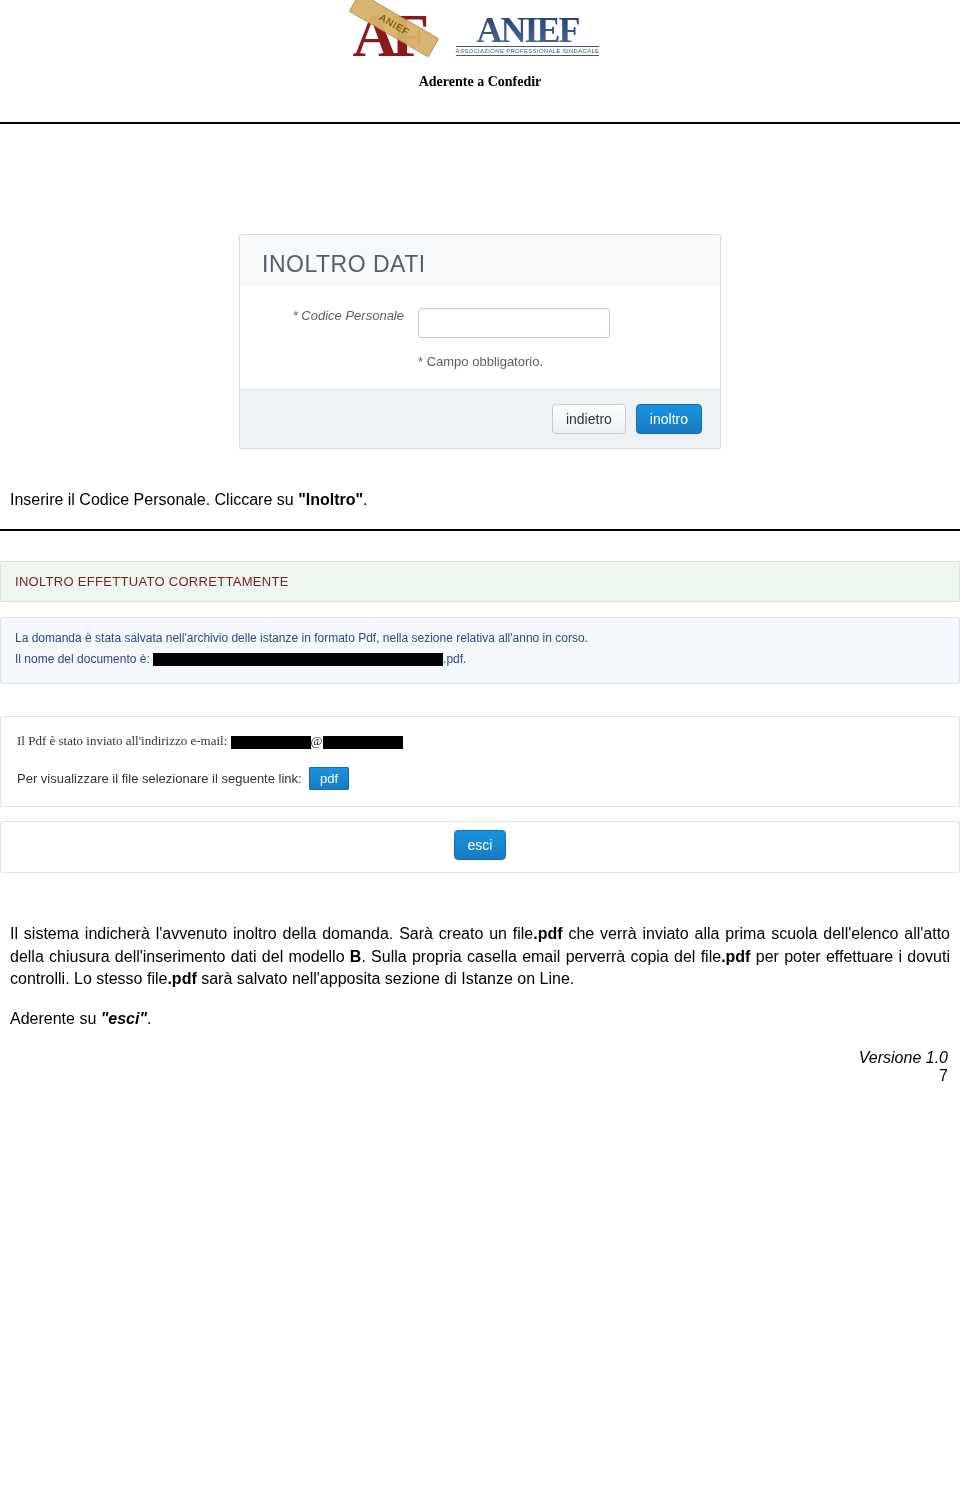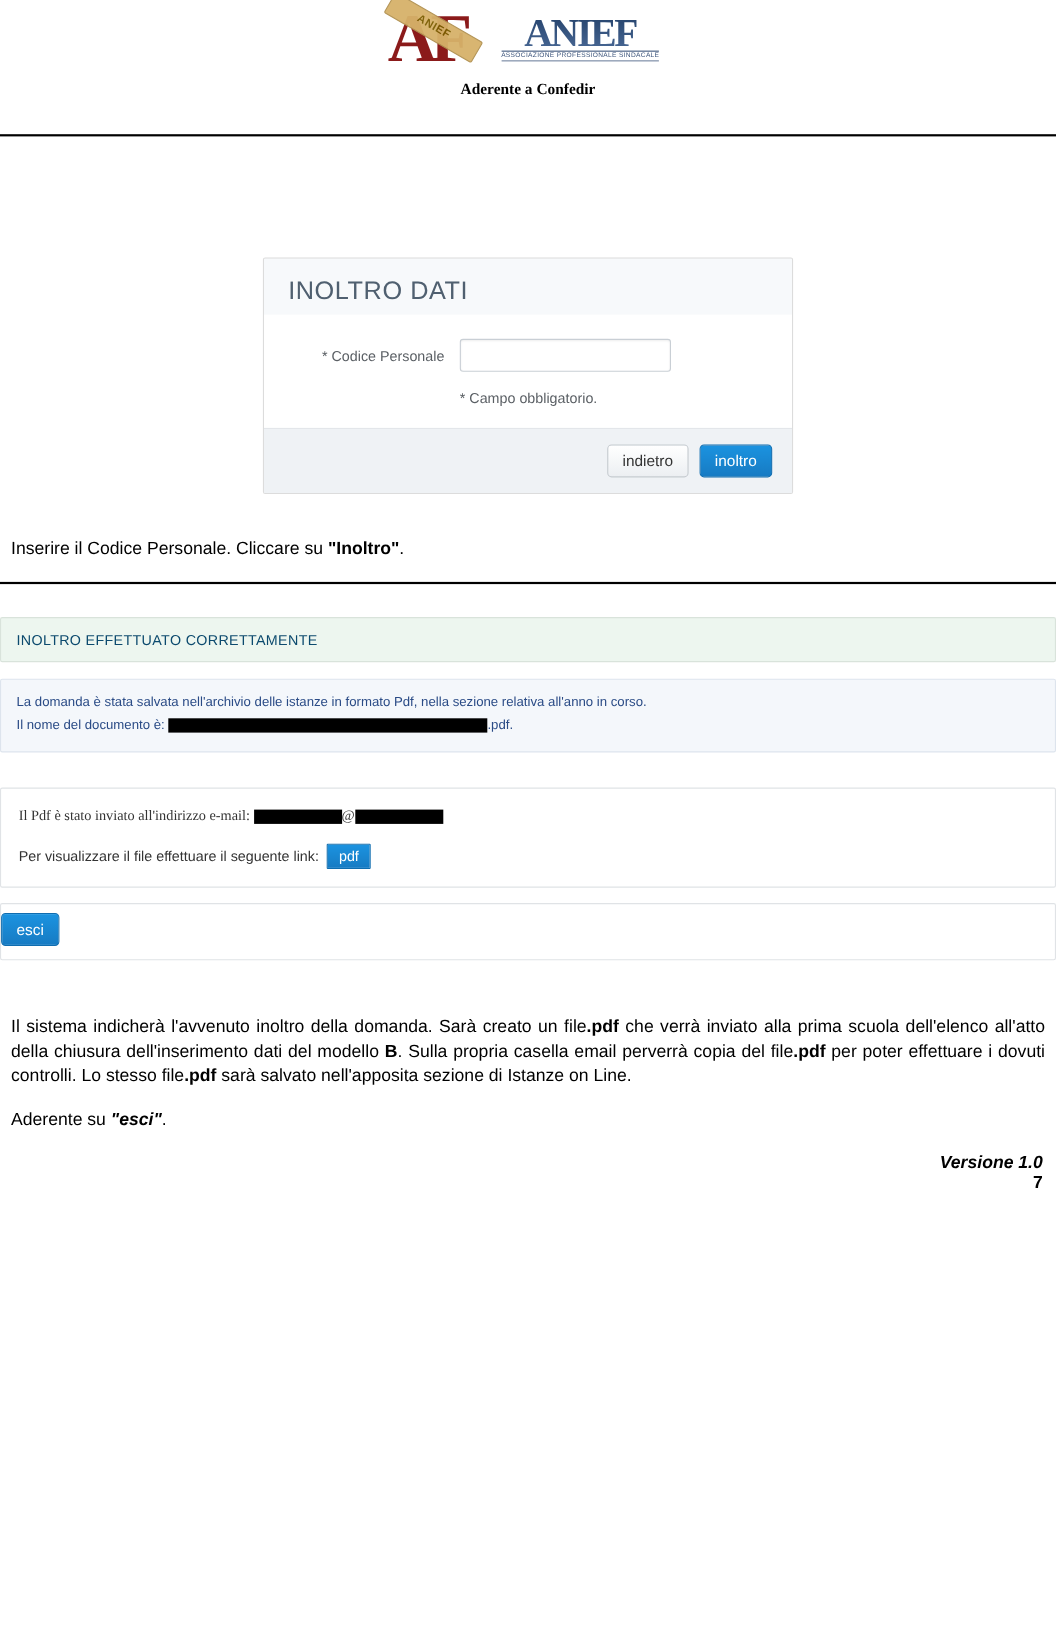--- a/index.html
+++ b/index.html
@@ -114,23 +114,24 @@
     font-size: 23px;
     letter-spacing: 0.5px;
   }
   .panel-inoltro .pi-body {
     background: #fff;
     border-bottom: 1px solid #e3e6ea;
     padding: 22px 24px 20px;
   }
   .pi-row {
     display: flex;
-    align-items: center;
+    align-items: flex-start;
     gap: 14px;
     margin-bottom: 16px;
+    font-style: italic;
   }
   .pi-label {
     flex: 0 0 140px;
     text-align: right;
     color: #5a5f64;
     font-family: Arial, sans-serif;
     font-size: 13px;
   }
   .pi-input {
     border: 1px solid #c9cfd5;
@@ -195,21 +196,21 @@
     border-top: 2px solid #000;
     margin: 14px 0 30px;
   }
 
   
   .panel-bar {
     background: #edf6ef;
     border: 1px solid #d9e3db;
     border-radius: 2px;
     padding: 12px 14px;
-    color: #0c4a6e;
+    color: #7f1d1d;
     font-family: Arial, sans-serif;
     font-size: 13px;
     letter-spacing: 0.3px;
     margin-bottom: 15px;
   }
   .msg-box {
     background: #f4f7fb;
     border: 1px solid #dde4ed;
     border-radius: 2px;
     padding: 10px 14px 14px;
@@ -233,37 +234,37 @@
     font-family: Arial, sans-serif;
     font-size: 13px;
     color: #333;
     margin-bottom: 14px;
   }
   .panel-plain .row {
     margin-bottom: 18px;
     font-family: Liberation Serif, serif;
   }
   .panel-footer-center {
+    text-align: center;
     padding: 8px 0 12px;
     border: 1px solid #e0e3e6;
     border-radius: 2px;
     background: #fff;
     margin-bottom: 50px;
   }
 
   .page-footer {
     display: flex;
     justify-content: flex-end;
     flex-direction: column;
     align-items: flex-end;
     padding-right: 12px;
     font-style: italic;
     font-size: 16px;
     margin-top: 12px;
-    font-weight: bold;
   }
   .page-footer .pnum {
     font-style: normal;
   }
 </style>
 </head>
 <body>
 
 <div class="page">
 
@@ -314,21 +315,21 @@
       <span class="redacted" style="width:290px;"></span><span>.pdf.</span>
     </div>
   </div>
 
   <div class="panel-plain">
     <div class="row">
       <span>Il Pdf è stato inviato all'indirizzo e-mail:</span>
       <span class="redacted" style="width:80px;height:13px;display:inline-block;background:#000;vertical-align:middle;"></span><span>@</span><span class="redacted" style="width:80px;height:13px;display:inline-block;background:#000;vertical-align:middle;"></span>
     </div>
     <div>
-      <span>Per visualizzare il file effettuare il seguente link:</span>
+      <span>Per visualizzare il file selezionare il seguente link:</span>
       &nbsp;<span class="btn btn-primary btn-small">pdf</span>
     </div>
   </div>
 
   <div class="panel-footer-center">
     <span class="btn btn-primary">esci</span>
   </div>
 
   <div class="body-text">
     <p>

